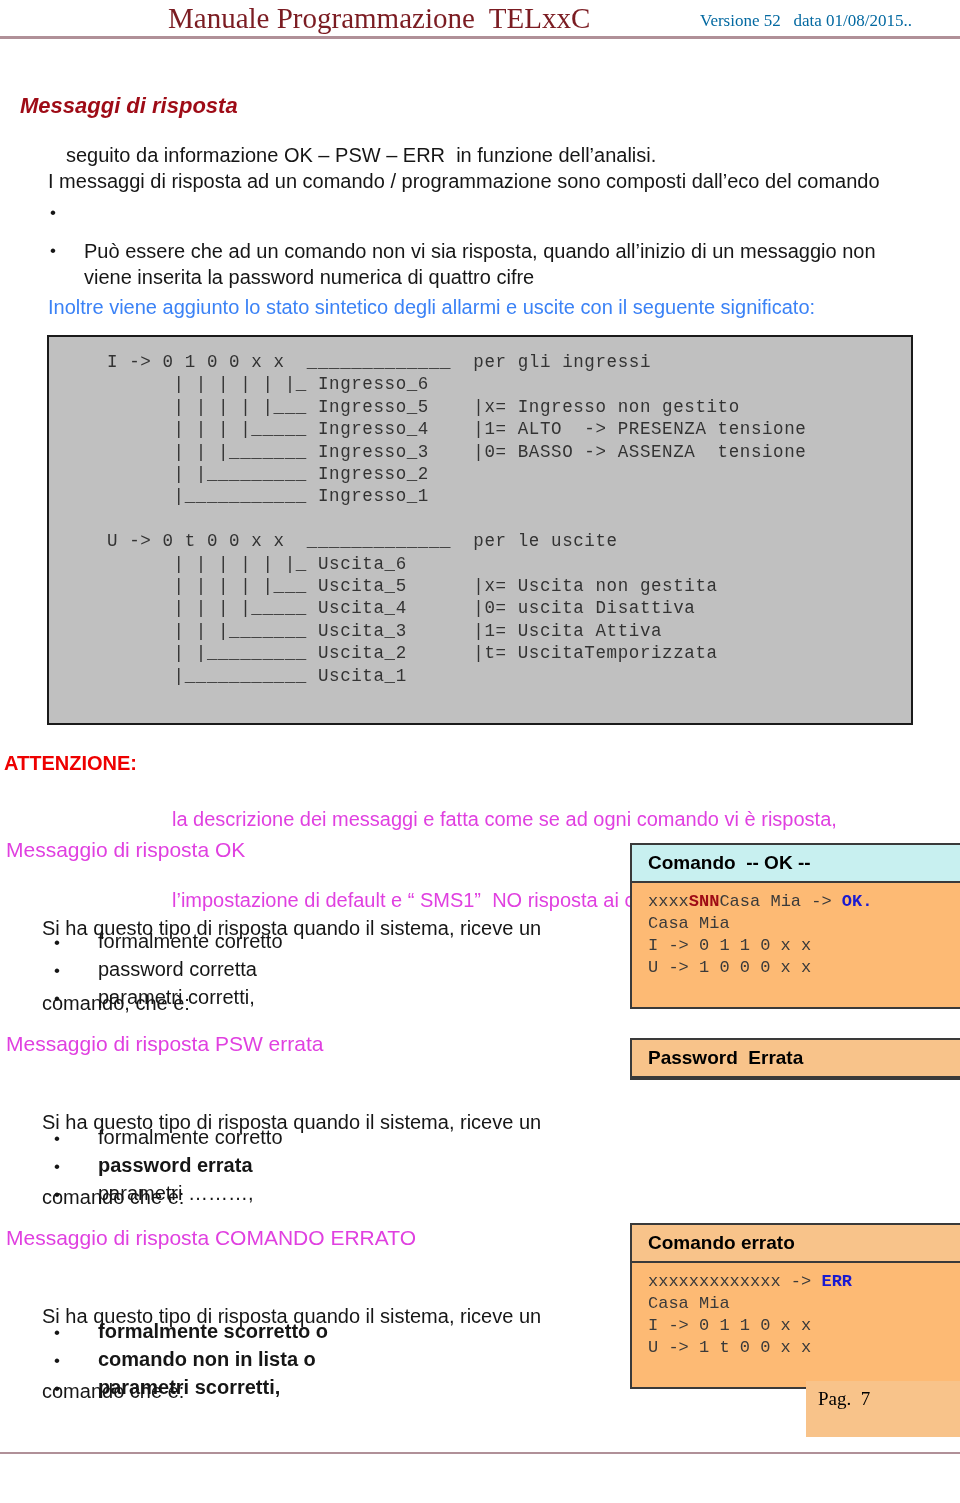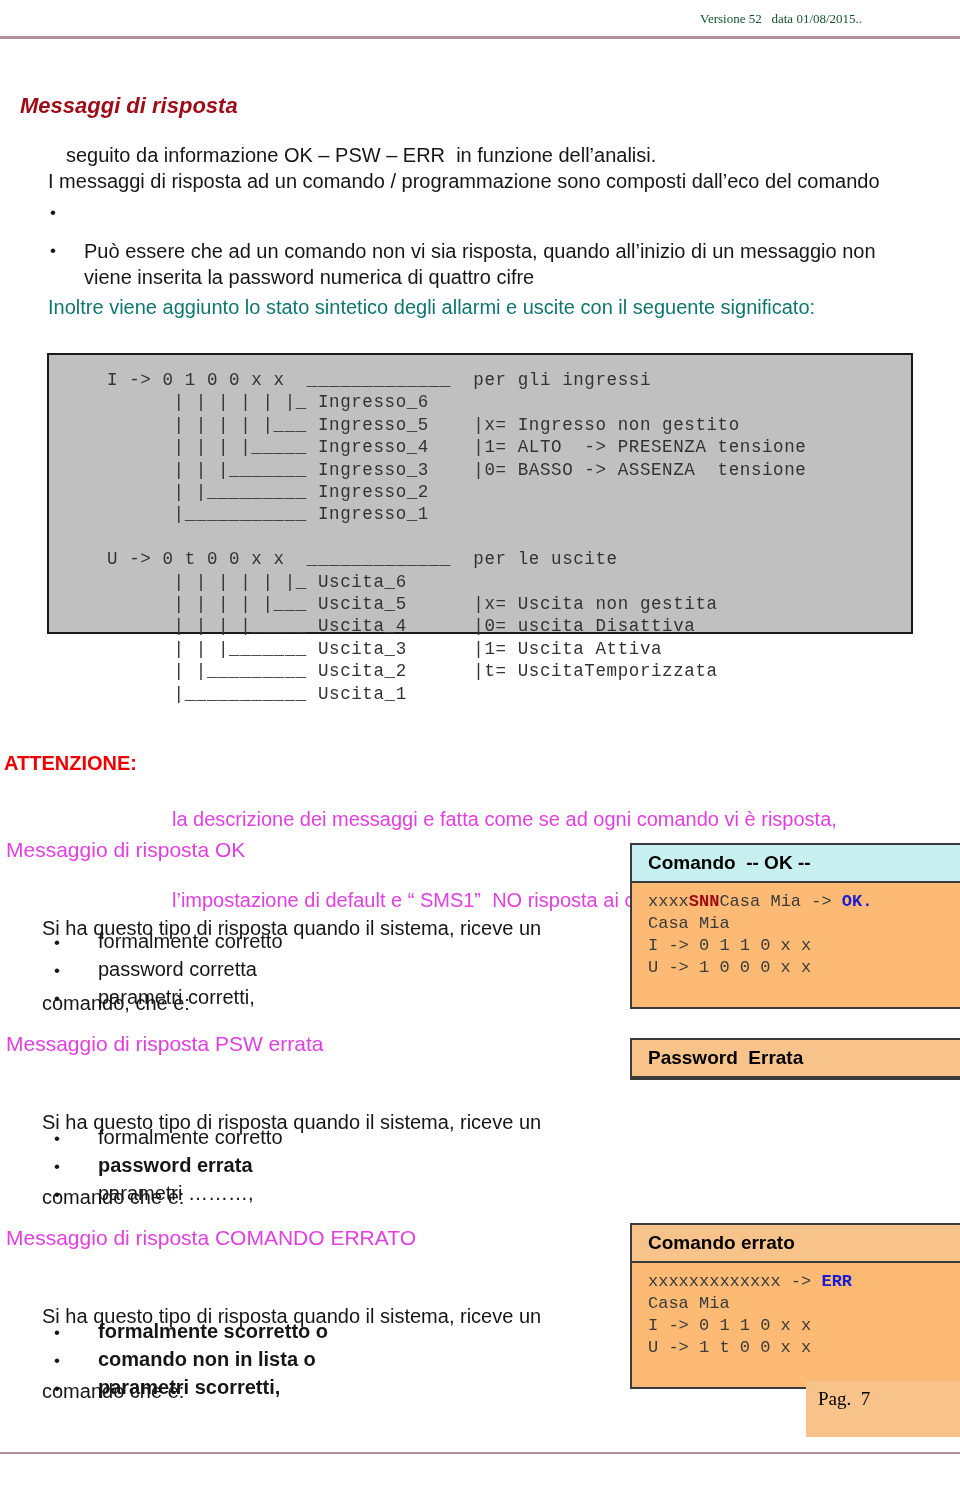--- a/index.html
+++ b/index.html
@@ -31,22 +31,22 @@
     font-family: "Liberation Serif", serif;
     font-size: 29px;
     color: #7b1c22;
     white-space: pre;
   }
   .hdr-version {
     position: absolute;
     left: 700px;
     top: 11px;
     font-family: "Liberation Serif", serif;
-    font-size: 13px;
-    color: #14532d;
+    font-size: 17px;
+    color: #0369a1;
     white-space: pre;
   }
   .hdr-rule {
     position: absolute;
     left: 0;
     top: 36px;
     width: 960px;
     height: 3px;
     background: #b09098;
   }
@@ -92,29 +92,29 @@
     flex: 0 0 34px;
     text-align: left;
     padding-left: 6px;
     font-size: 17px;
     line-height: 26px;
   }
   .bullet-text { white-space: pre-wrap; }
 
   .b1 { position: absolute; left: 44px; top: 200px; width: 900px; }
   .b2 { position: absolute; left: 44px; top: 238px; width: 910px; }
-  .inoltre { position: absolute; left: 48px; top: 296px; font-size: 20px; white-space: pre; color:#0f766e; }
+  .inoltre { position: absolute; left: 48px; top: 296px; font-size: 20px; white-space: pre; color:#3b82f6; }
 
   
   .code-box {
     position: absolute;
     left: 47px;
-    top: 353px;
+    top: 335px;
     width: 866px;
-    height: 281px;
+    height: 390px;
     background: #c0c0c0;
     border: 2px solid #1a1a1a;
     box-sizing: border-box;
   }
   .code-pre {
     position: absolute;
     left: 58px;
     top: 14px;
     font-family: "Liberation Mono", "DejaVu Sans Mono", monospace;
     font-size: 17.5px;
@@ -227,20 +227,21 @@
     color: #000;
     padding: 7px 0 0 12px;
     box-sizing: border-box;
     white-space: pre;
   }
 </style>
 </head>
 <body>
 
 <div class="page-header">
+  <div class="hdr-title">Manuale Programmazione  TELxxC</div>
   <div class="hdr-version">Versione 52   data 01/08/2015..</div>
   <div class="hdr-rule"></div>
 </div>
 
 <div class="section-title">Messaggi di risposta</div>
 
 <div class="intro-block">
   <div class="intro-line indent">seguito da informazione OK – PSW – ERR  in funzione dell’analisi.</div>
   <div class="intro-line">I messaggi di risposta ad un comando / programmazione sono composti dall’eco del comando</div>
 </div>

